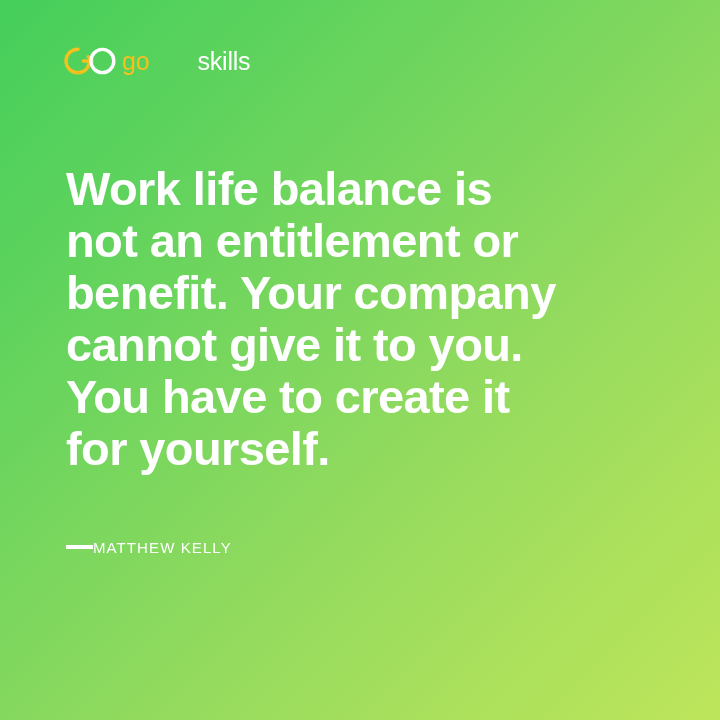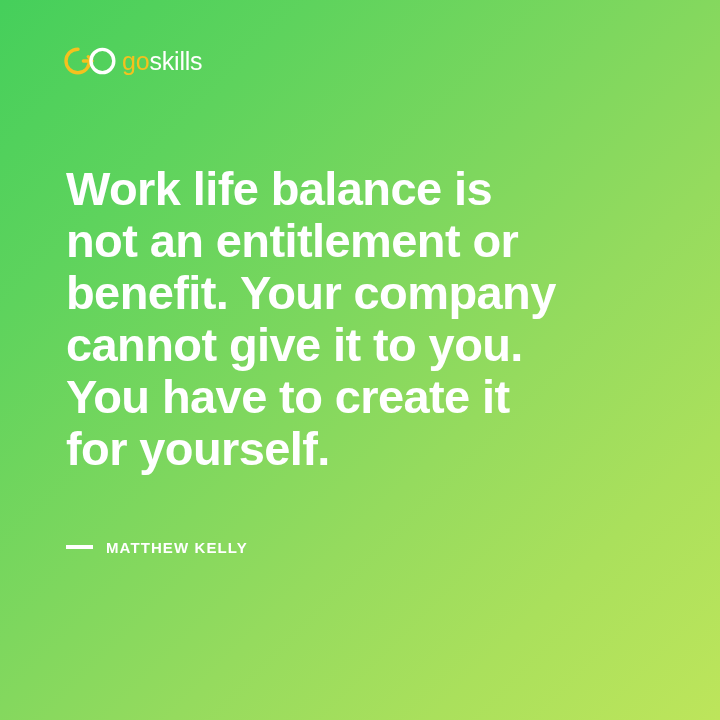--- a/index.html
+++ b/index.html
@@ -41,20 +41,21 @@
   }
   #wordmark {
     margin-left: 6px;
     font-size: 25px;
     font-weight: 400;
     line-height: 1;
     letter-spacing: -0.2px;
     white-space: nowrap;
     display: flex;
     align-items: baseline;
+    gap: 48px;
   }
   .word-go {
     color: #f5c11e;
     font-weight: 400;
   }
   .word-skills {
     color: #ffffff;
     font-weight: 400;
   }
 
@@ -82,24 +83,23 @@
     align-items: center;
     height: 20px;
   }
   #attribution-rule {
     width: 27px;
     height: 4px;
     background: #ffffff;
     flex: 0 0 auto;
   }
   #attribution-name {
-    margin-left: 13px;
     color: #ffffff;
     font-size: 15px;
-    font-weight: 700;
+    font-weight: 400;
     letter-spacing: 1.1px;
     line-height: 1;
     white-space: nowrap;
   }
 </style>
 </head>
 <body>
 
 <div id="card">
 

